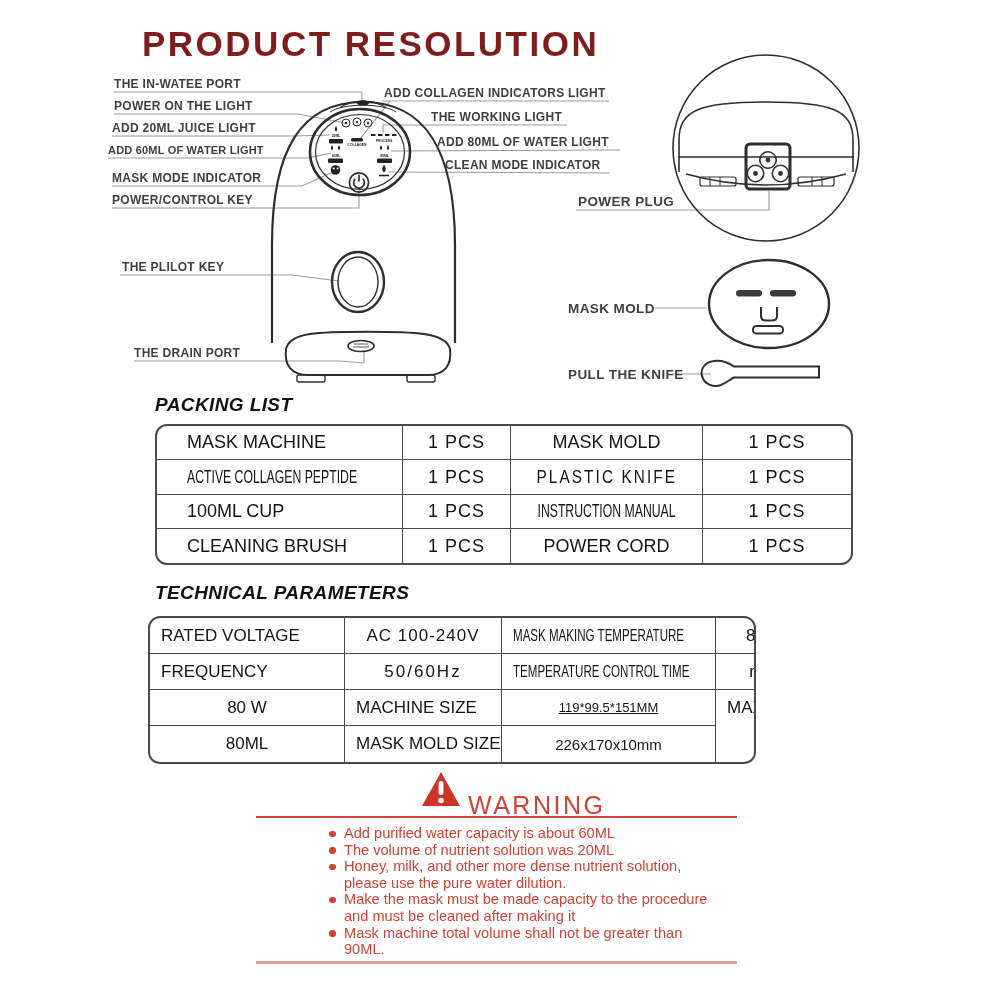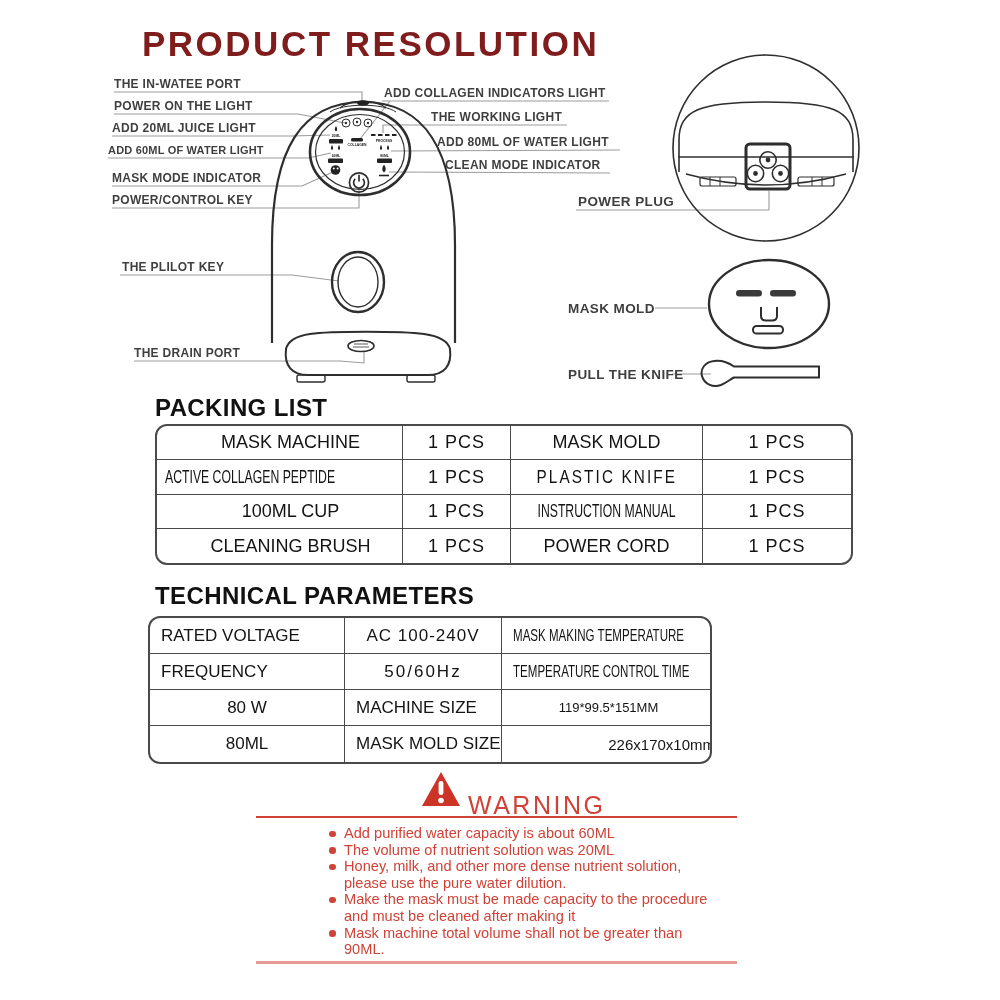--- a/index.html
+++ b/index.html
@@ -8,39 +8,39 @@
   .title{position:absolute;left:142px;top:24px;font-size:35px;font-weight:bold;
          letter-spacing:2.5px;color:#7f1d1d;white-space:nowrap;}
   svg{position:absolute;left:0;top:0;}
   svg text{font-family:"Liberation Sans","DejaVu Sans",sans-serif;}
   .lbl{font-size:12px;font-weight:bold;fill:#3f3f3f;letter-spacing:.3px;}
   .lbl-sm{font-size:11px;font-weight:bold;fill:#3f3f3f;letter-spacing:.2px;}
   .lbl-lg{font-size:13.5px;font-weight:bold;fill:#3f3f3f;letter-spacing:.4px;}
   .micro{font-size:3.4px;font-weight:bold;fill:#222;}
   .ldr{stroke:#9b9b9b;stroke-width:1.1;fill:none;}
   .mk{stroke:#2e2e2e;fill:none;}
-  .heading{position:absolute;font-size:24px;font-weight:bold;color:#111;letter-spacing:.4px;white-space:nowrap;}
+  .heading{position:absolute;font-size:19px;font-weight:bold;color:#111;letter-spacing:.4px;white-space:nowrap;font-style:italic;}
   .tbl{position:absolute;display:grid;box-sizing:border-box;border:2px solid #4a4a4a;
        border-radius:12px;overflow:hidden;background:#fff;color:#141414;}
   .cell{display:flex;align-items:center;border-right:1.5px solid #4a4a4a;border-bottom:1.5px solid #4a4a4a;
         white-space:nowrap;}
   .cell:nth-child(4n){border-right:none;}
   .cell.lastrow{border-bottom:none;}
   .pt{font-size:18px;}
   .tt{font-size:17px;}
-  .jl{justify-content:center;padding-left:22px;}
+  .jl{justify-content:flex-start;padding-left:30px;}
   .jl2{justify-content:flex-start;padding-left:11px;}
   .jc{justify-content:center;}
   .condL{transform:scaleX(.68);transform-origin:0 50%;display:inline-block;}
   .condC{transform:scaleX(.68);transform-origin:50% 50%;display:inline-block;}
   .cond85{transform:scaleX(.85);transform-origin:50% 50%;display:inline-block;letter-spacing:2.5px;}
   .ls1{letter-spacing:1px;}
   .ls2{letter-spacing:2px;}
-  .sm{font-size:13px;}
-  .md{font-size:15px;justify-content:flex-end;}
+  .sm{font-size:13px;text-decoration:underline;}
+  .md{font-size:15px;}
   .warn-title{position:absolute;left:468px;top:776px;font-size:25px;color:#cf4237;
               letter-spacing:2.5px;white-space:nowrap;margin-top:15px;}
   .redline{position:absolute;left:256px;width:481px;height:2px;background:#cf4237;}
   .pinkline{position:absolute;left:256px;width:481px;height:2.5px;background:#e49b94;}
   .warn-list{position:absolute;left:328px;top:825px;width:392px;margin:0;padding:0;list-style:none;
              color:#cf4237;font-size:14.6px;line-height:16.6px;font-weight:500;}
   .warn-list li{position:relative;padding-left:16px;}
   .warn-list li::before{content:"";position:absolute;left:1px;top:5.5px;width:6.5px;height:6.5px;
              border-radius:50%;background:#cf4237;}
 </style>
@@ -248,21 +248,21 @@
       </div>
     <div class="cell pt jc lastrow">
         <span>POWER CORD</span>
       </div>
     <div class="cell pt jc lastrow">
         <span class="ls1">1 PCS</span>
       </div>
   </div>
 
   <div class="heading" style="left:155px;top:582px;">TECHNICAL PARAMETERS</div>
-  <div class="tbl" style="left:148px;top:616px;width:564px;height:148px;grid-template-columns:195px 157px 214px 1fr;grid-auto-rows:36px;">
+  <div class="tbl" style="left:148px;top:616px;width:608px;height:148px;grid-template-columns:195px 157px 214px 1fr;grid-auto-rows:36px;">
     <div class="cell tt jl2">
         <span>RATED VOLTAGE</span>
       </div>
     <div class="cell tt jc">
         <span class="ls1">AC 100-240V</span>
       </div>
     <div class="cell tt jl2">
         <span class="condL">MASK MAKING TEMPERATURE</span>
       </div>
     <div class="cell tt jl">

